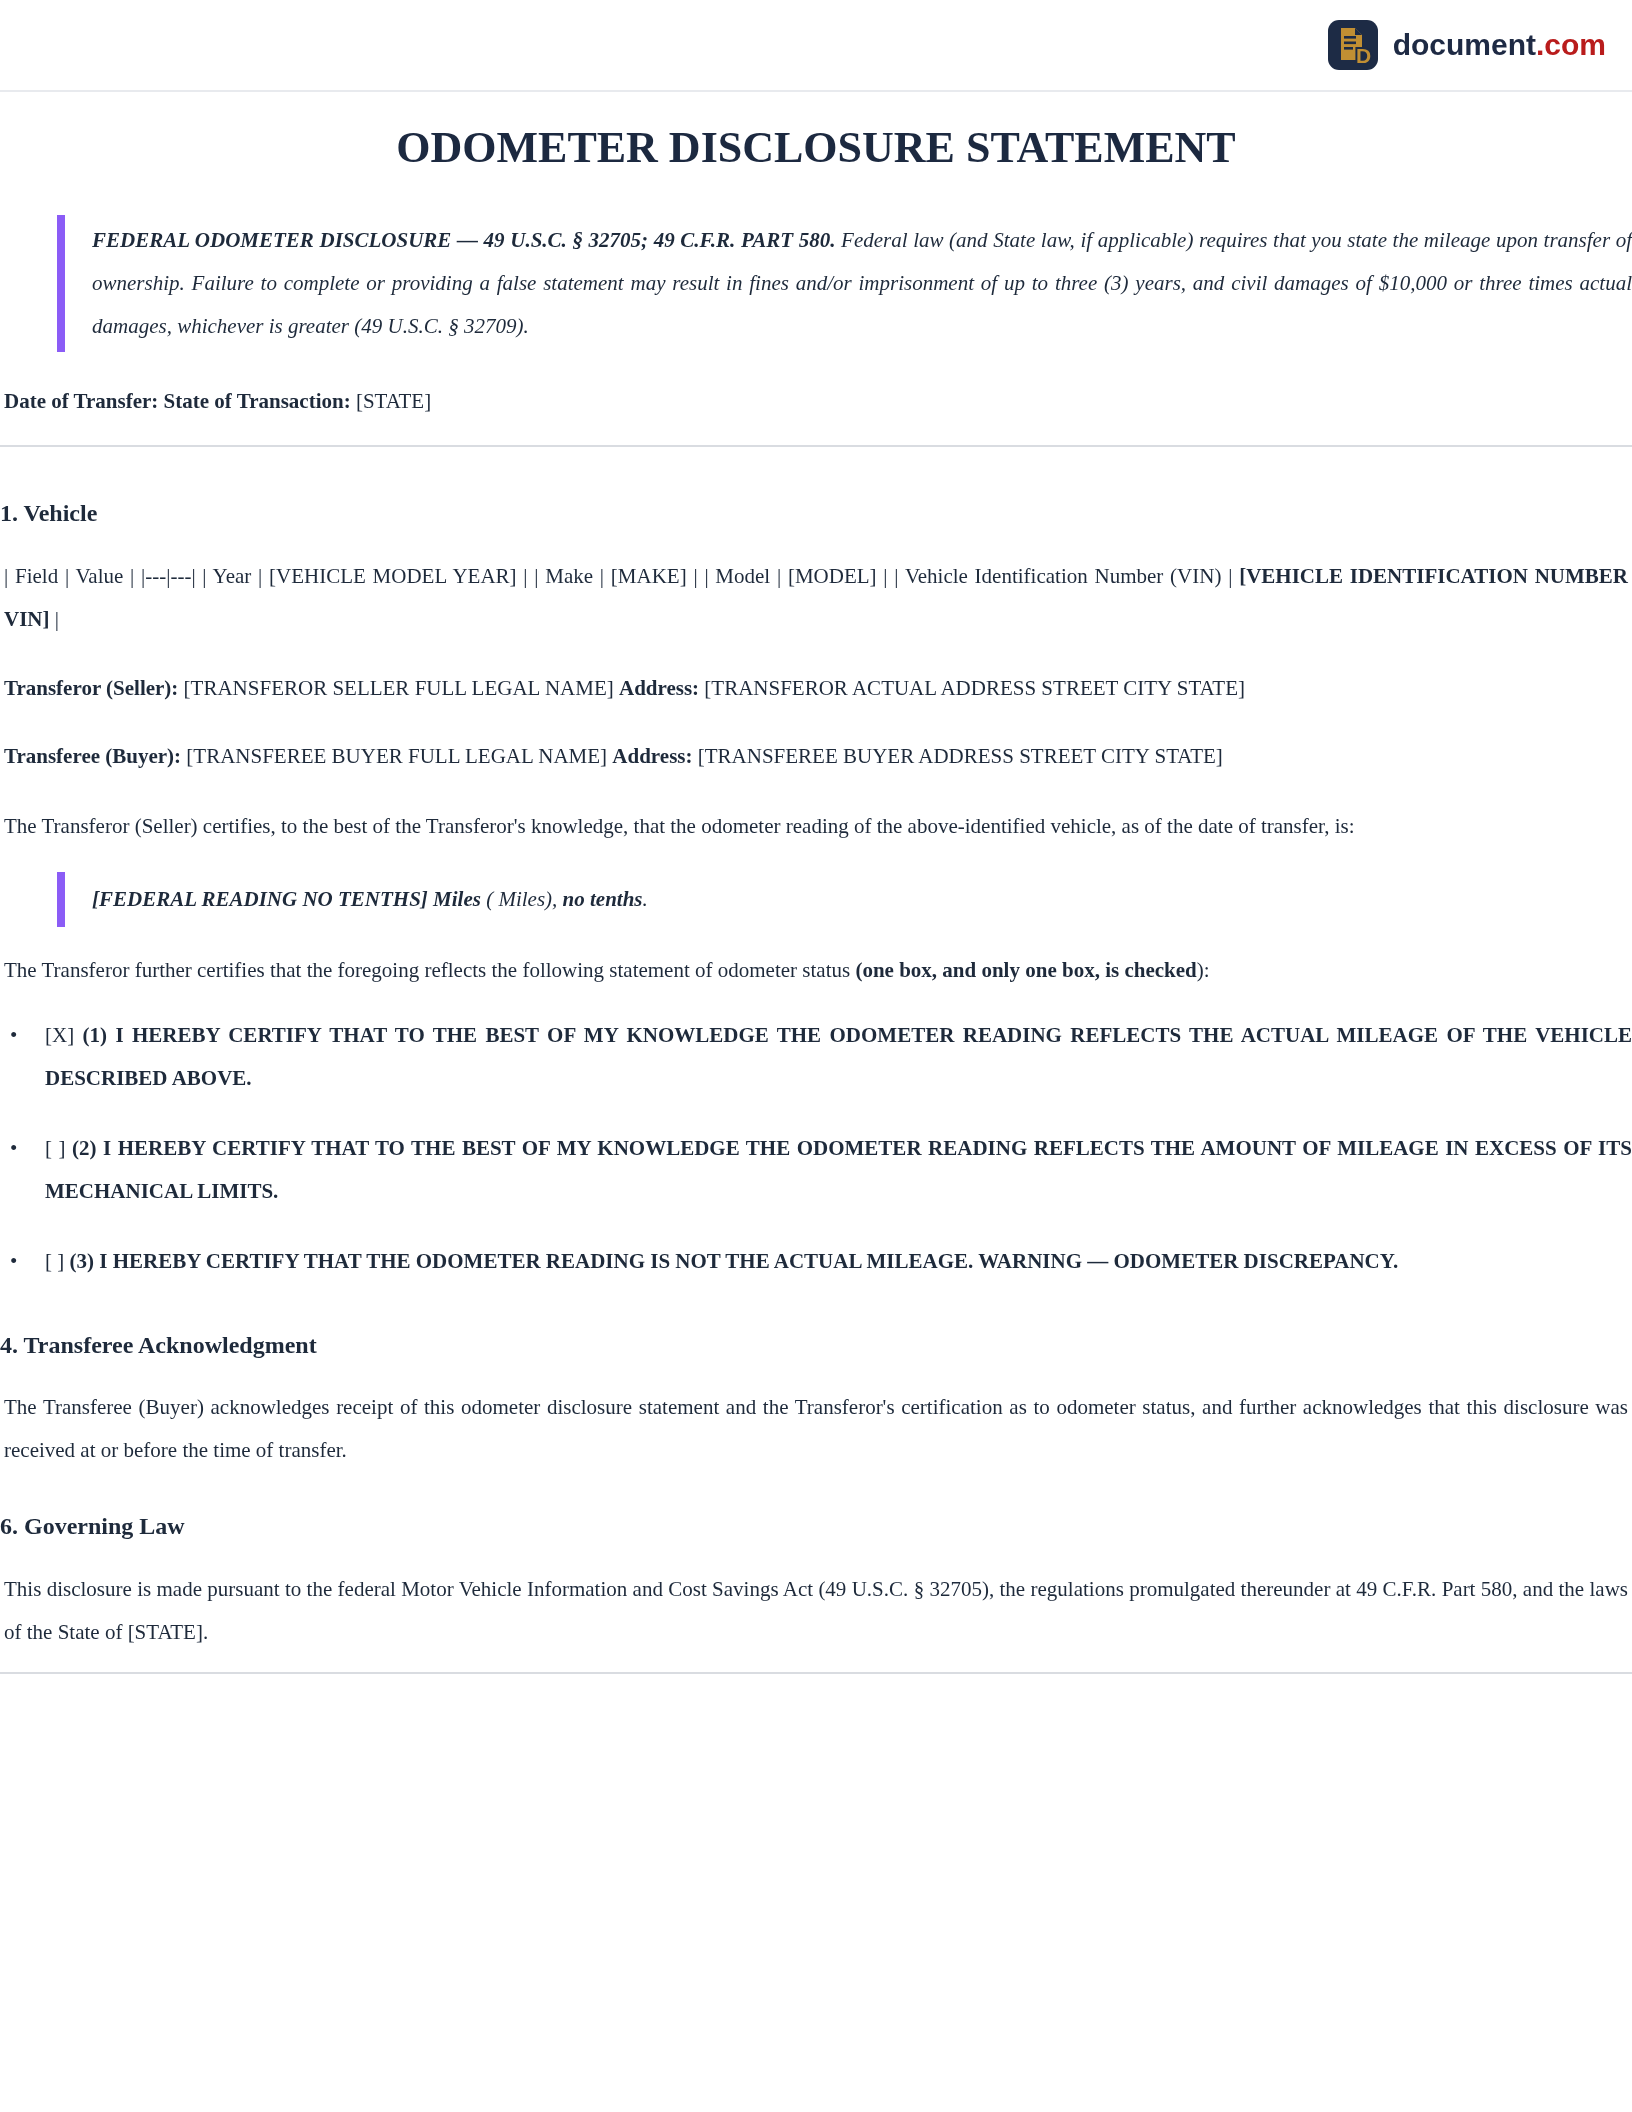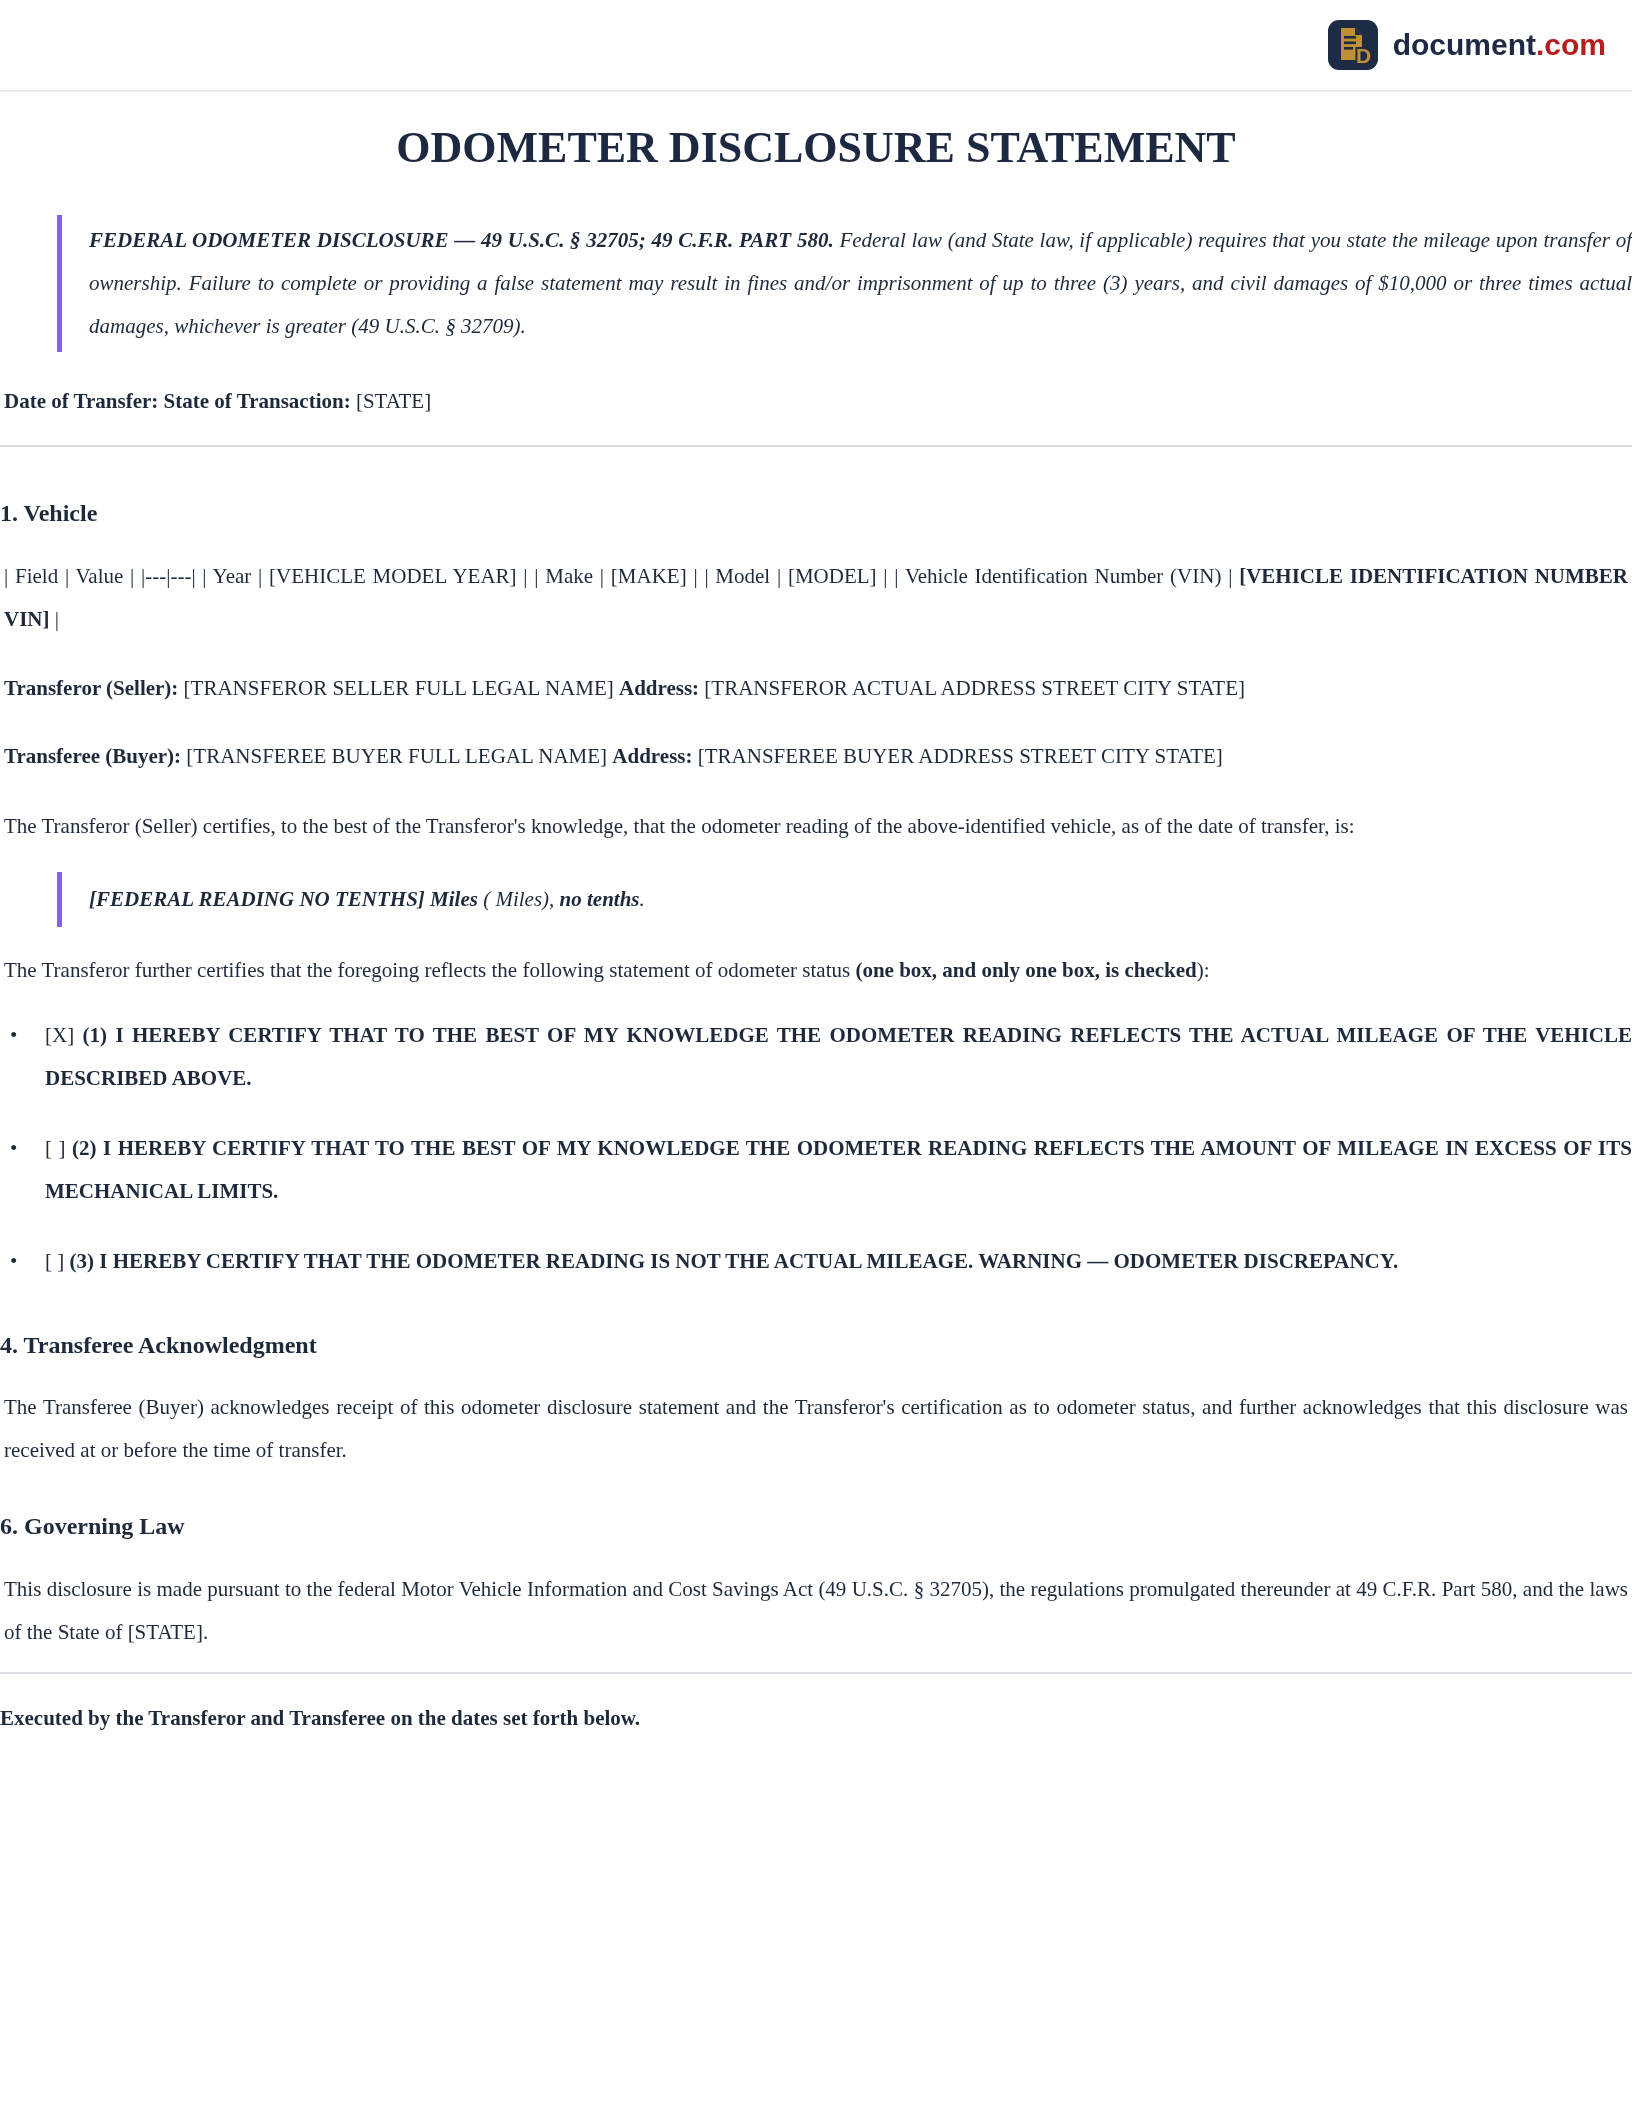--- a/index.html
+++ b/index.html
@@ -58,21 +58,21 @@
 
   p.body-text {
     margin: 4px;
     font-size: 21px;
     line-height: 43px;
     text-align: justify;
   }
 
   blockquote.quote {
     margin: 0 0 0 57px;
-    border-left: 5px solid #8b5cf6;
+    border-left: 8px solid #8b5cf6;
     padding: 4px 0 4px 27px;
     font-style: italic;
     font-size: 21px;
     line-height: 43px;
     text-align: justify;
   }
   blockquote.quote .q-bold { font-weight: bold; }
 
   hr.rule {
     border: none;
@@ -169,15 +169,14 @@
   <h2 class="sec-heading" style="margin-top:48px;">4. Transferee Acknowledgment</h2>
 
   <p class="body-text" style="margin-top:26px;">The Transferee (Buyer) acknowledges receipt of this odometer disclosure statement and the Transferor's certification as to odometer status, and further acknowledges that this disclosure was received at or before the time of transfer.</p>
 
   <h2 class="sec-heading" style="margin-top:40px;">6. Governing Law</h2>
 
   <p class="body-text" style="margin-top:26px;">This disclosure is made pursuant to the federal Motor Vehicle Information and Cost Savings Act (49 U.S.C. § 32705), the regulations promulgated thereunder at 49 C.F.R. Part 580, and the laws of the State of [STATE].</p>
 
   <hr class="rule" style="margin-top:18px;">
 
-  <p class="executed-line">Executed by the Transferor and Transferee on the dates set forth below.</p>
 
 </main>
 
 </body></html>

